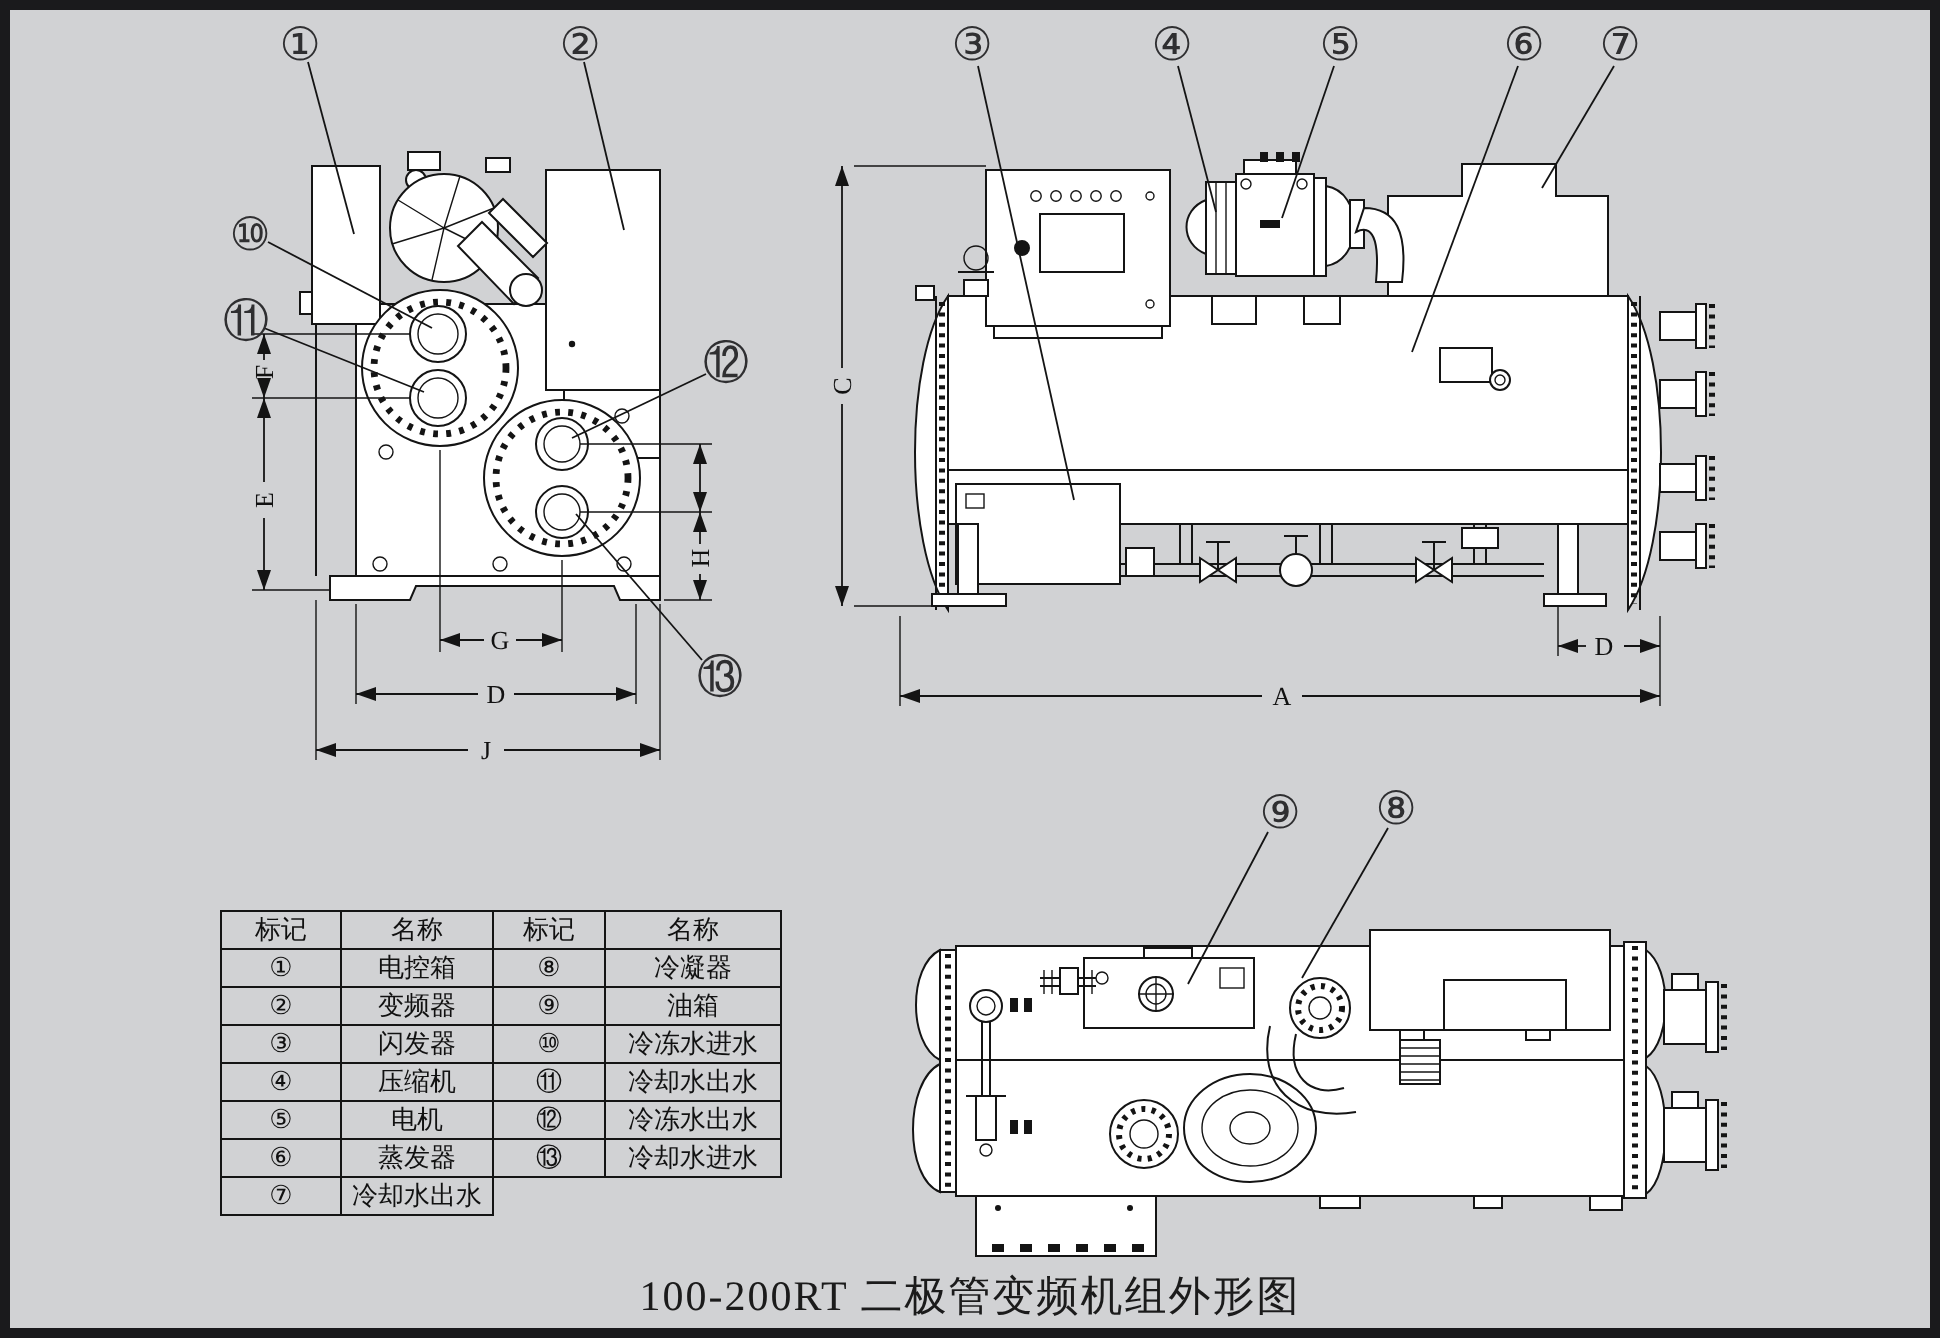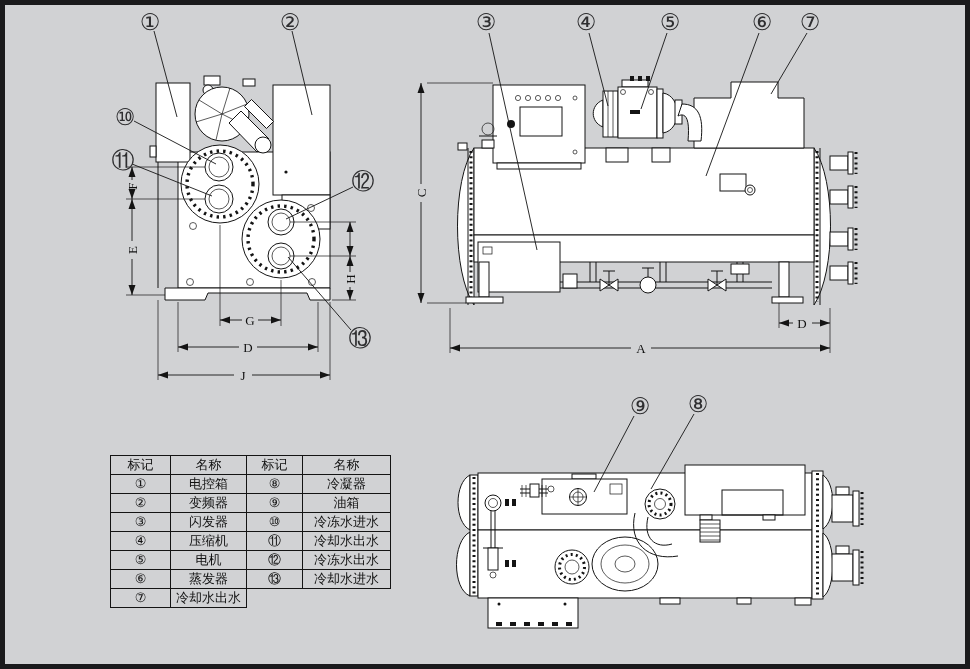--- a/index.html
+++ b/index.html
@@ -398,14 +398,15 @@
   </tr>
   <tr>
     <td>⑦</td>
     <td>冷却水出水</td>
     <td class="nb"></td>
     <td class="nb"></td>
   </tr>
 </tbody>
     </table>
 
+<div class="caption">100-200RT 二极管变频机组外形图</div>
 
 </div>
 
 </body></html>

